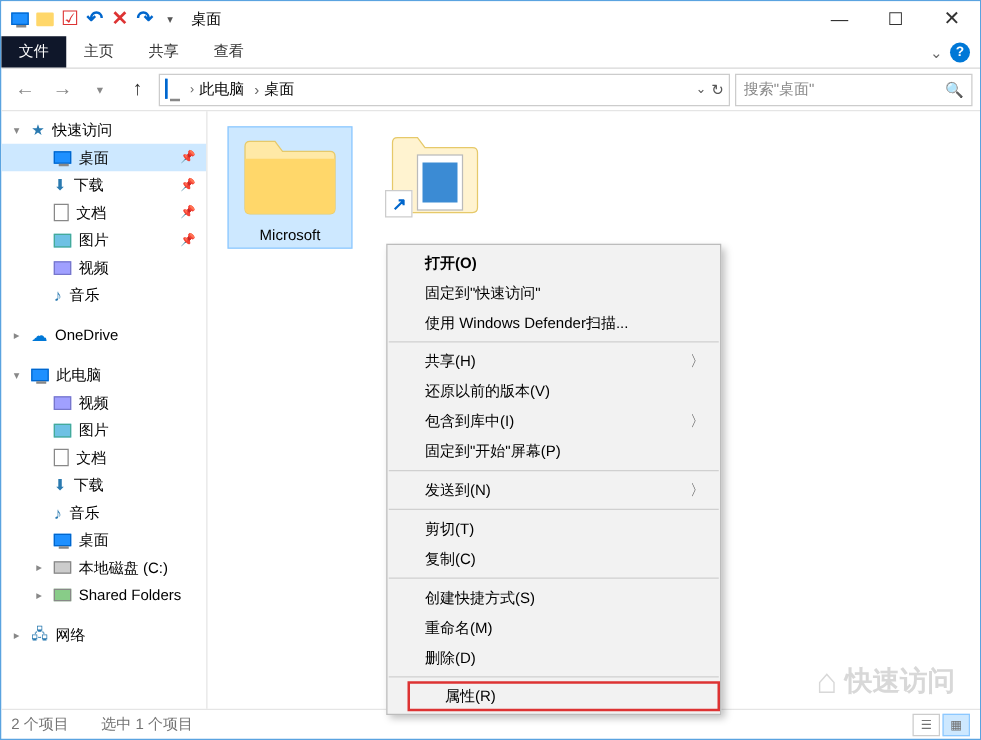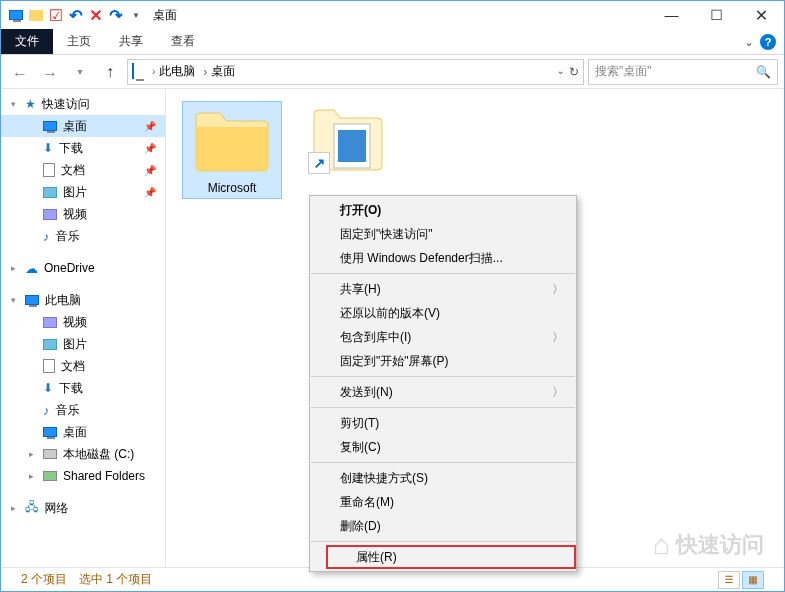--- a/index.html
+++ b/index.html
@@ -50,21 +50,21 @@
 .shortcut-badge { position: absolute; bottom: 0; left: 0; width: 22px; height: 22px; background: #fff; border: 1px solid #ccc; display: flex; align-items: center; justify-content: center; }
 .shortcut-arrow { color: #0066cc; font-size: 14px; font-weight: bold; }
 
 .context-menu { position: absolute; left: 308px; top: 194px; width: 268px; background: #f2f2f2; border: 1px solid #bcbcbc; box-shadow: 3px 3px 6px rgba(0,0,0,0.25); font-size: 12px; padding: 2px 0; }
 .cm-item { height: 24px; display: flex; align-items: center; padding: 0 30px 0 30px; color: #000; position: relative; text-align: center; }
 .cm-item.bold { font-weight: bold; }
 .cm-item .arrow { position: absolute; right: 12px; color: #555; }
 .cm-sep { height: 1px; background: #d0d0d0; margin: 3px 1px; }
 .cm-item.highlight { outline: 2px solid #d33; outline-offset: -2px; margin-left: 16px; }
 
-.statusbar { height: 24px; border-top: 1px solid #e5e5e5; display: flex; align-items: center; font-size: 12px; padding: 0 20px; color: #a16207; gap: 12px; }
+.statusbar { height: 24px; border-top: 1px solid #e5e5e5; display: flex; align-items: center; font-size: 12px; padding: 0 8px; color: #737373; gap: 26px; }
 .statusbar-right { margin-left: auto; display: flex; gap: 2px; }
 .view-btn { width: 22px; height: 18px; border: 1px solid #ccc; display: flex; align-items: center; justify-content: center; font-size: 10px; }
 .view-btn.active { background: #cde8ff; border-color: #8cc8ff; }
 
 .watermark { position: absolute; right: 20px; bottom: 30px; color: #d8d8d8; font-size: 22px; font-weight: bold; pointer-events: none; display:flex; align-items:center; gap:6px; }
 .watermark .logo { font-size: 28px; }
 
 
 .ic-monitor { width: 14px; height: 10px; background: #1e90ff; border: 1px solid #0066cc; position: relative; }
 .ic-monitor::after { content: ""; position: absolute; bottom: -3px; left: 3px; width: 8px; height: 2px; background: #888; }

